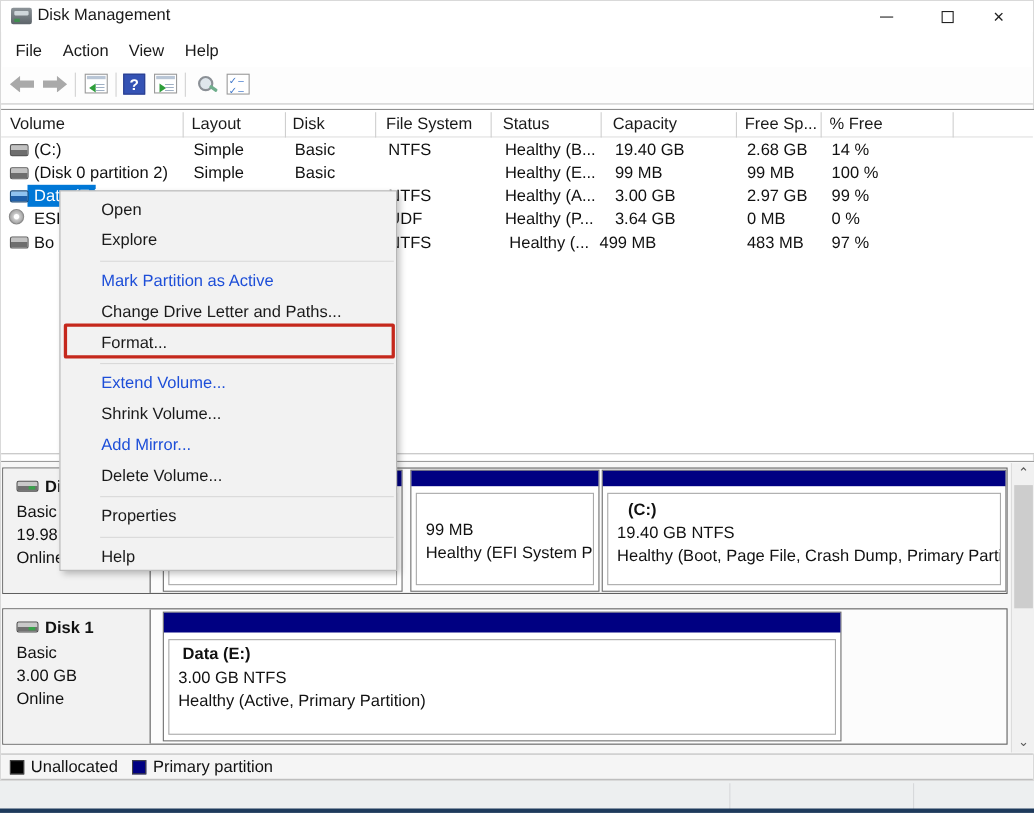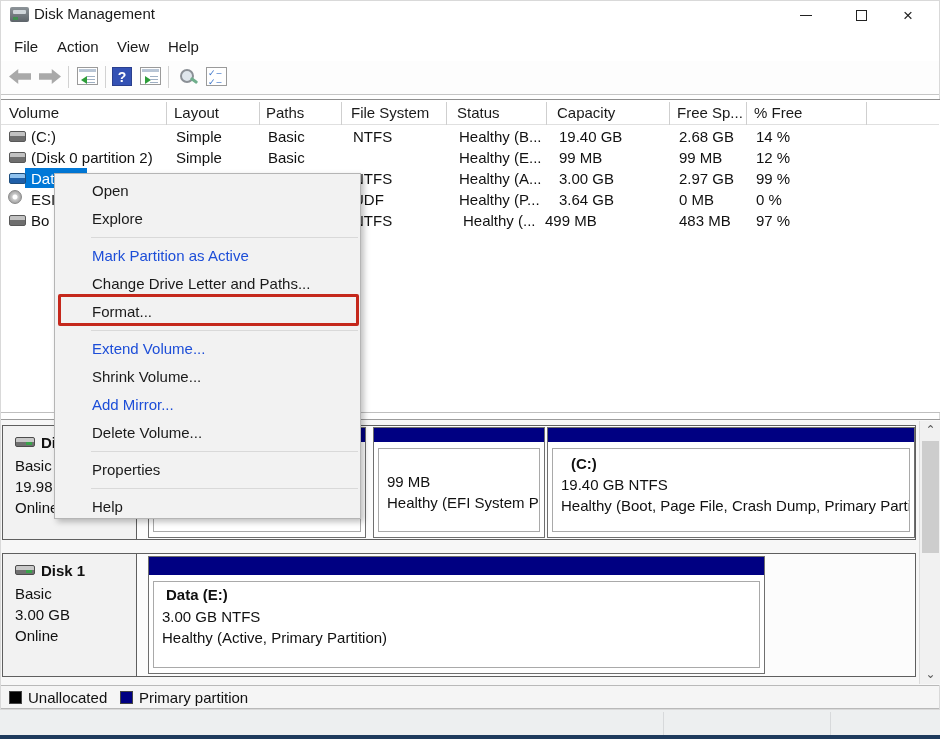--- a/index.html
+++ b/index.html
@@ -148,21 +148,21 @@
         </span>
       <span class="tb-sep" style="left:167px"></span>
       <span class="tb-mag" style="left:178px"></span>
       <span class="tb-check" style="left:205px">✓–<br>✓–</span>
     </div>
 
     <div class="listpane">
       <div class="lv-header">
         <span class="h" style="left:8px">Volume</span>
         <span class="h" style="left:173px">Layout</span>
-        <span class="h" style="left:265px">Paths</span>
+        <span class="h" style="left:265px">Disk</span>
         <span class="h" style="left:350px">File System</span>
         <span class="h" style="left:456px">Status</span>
         <span class="h" style="left:556px">Capacity</span>
         <span class="h" style="left:676px">Free Sp...</span>
         <span class="h" style="left:753px">% Free</span>
         <span class="hd" style="left:165px"></span>
           <span class="hd" style="left:258px"></span>
         <span class="hd" style="left:340px"></span>
           <span class="hd" style="left:445px"></span>
         <span class="hd" style="left:545px"></span>
@@ -186,21 +186,21 @@
 
         <div class="lv-row" style="top:21px">
           <span class="vol-icon"></span>
           <span class="cell" style="left:30px">(Disk 0 partition 2)</span>
           <span class="cell" style="left:175px">Simple</span>
           <span class="cell" style="left:267px">Basic</span>
           <span class="cell" style="left:352px"></span>
           <span class="cell" style="left:458px">Healthy (E...</span>
           <span class="cell" style="left:558px">99 MB</span>
           <span class="cell" style="left:678px">99 MB</span>
-          <span class="cell" style="left:755px">12 %</span>
+          <span class="cell" style="left:755px">100 %</span>
         </div>
 
         <div class="lv-row" style="top:42px">
           <span class="sel-highlight"></span>
           <span class="vol-icon blue"></span>
           <span class="sel-text">Data (E:)</span>
           <span class="cell" style="left:352px">NTFS</span>
           <span class="cell" style="left:458px">Healthy (A...</span>
           <span class="cell" style="left:558px">3.00 GB</span>
           <span class="cell" style="left:678px">2.97 GB</span>

